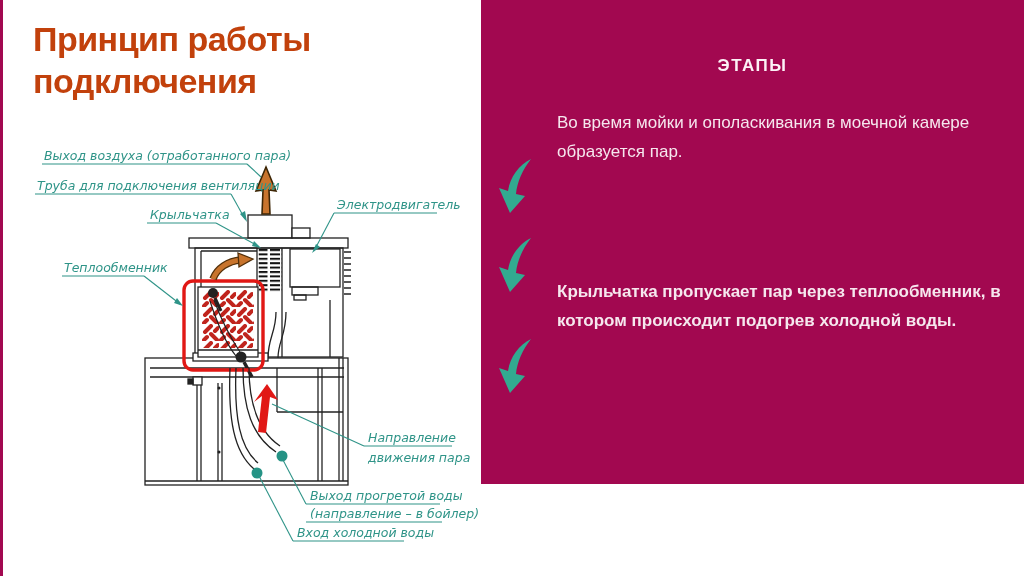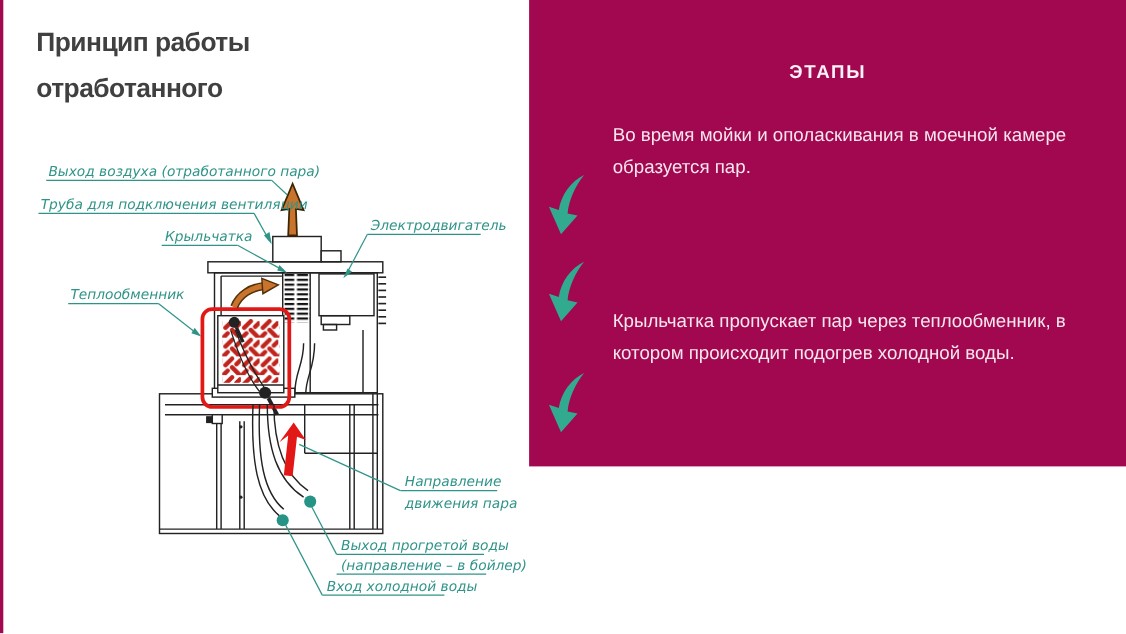--- a/index.html
+++ b/index.html
@@ -2,45 +2,45 @@
 <html><head>
 <meta charset="utf-8">
 <style>
   html,body{margin:0;padding:0;background:#fff;}
   #slide{position:relative;width:1024px;height:576px;overflow:hidden;background:#ffffff;
          font-family:"Liberation Sans", sans-serif;}
   
   .left-strip{position:absolute;left:0;top:0;width:3px;height:576px;background:#a20850;}
   
   .title{position:absolute;left:33px;top:18px;width:430px;
-         font-weight:bold;font-size:24px;line-height:42px;color:#404040;
+         font-weight:bold;font-size:34px;line-height:42px;color:#c2410c;
          letter-spacing:-0.5px;}
   
-  .panel{position:absolute;left:481px;top:0;width:543px;height:424px;background:#a20850;}
+  .panel{position:absolute;left:481px;top:0;width:543px;height:484px;background:#a20850;}
   .panel .heading{position:absolute;left:0;top:56px;width:100%;text-align:center;
          color:#fdf2f7;font-weight:bold;font-size:17px;letter-spacing:1.5px;}
   .step{position:absolute;left:76px;width:462px;color:#f6e7ee;
         font-size:17px;line-height:29px;}
-  .step1{top:108px;} .step2{top:192px;} .step3{top:277px;} .step4{top:360px;}
+  .step1{top:108px;} .step2{top:192px;} .step3{top:277px;font-weight:bold;} .step4{top:360px;}
   .swoosh{position:absolute;left:14px;width:40px;height:58px;}
   .swoosh1{top:157px;} .swoosh2{top:236px;} .swoosh3{top:337px;}
   
   #diagram{position:absolute;left:0;top:0;}
   .dlabel{font-family:"DejaVu Sans", sans-serif;font-style:italic;font-size:12.5px;fill:#2f9488;}
 </style>
 </head>
 <body>
 
 <div id="slide">
 
   <div class="left-strip"></div>
 
   <div class="title">
     <div>Принцип работы</div>
-    <div>отработанного</div>
+    <div>подключения</div>
   </div>
 
   <svg id="diagram" width="481" height="576" viewBox="0 0 481 576">
     <defs>
       <pattern id="hatch" patternUnits="userSpaceOnUse" x="202" y="290" width="17" height="17">
         <path d="M3,8 L9,2" stroke="#c0241d" stroke-width="4" stroke-linecap="round" fill="none"></path>
         <path d="M9,10 L15,16" stroke="#c0241d" stroke-width="4" stroke-linecap="round" fill="none"></path>
         <path d="M13,7 L16,4" stroke="#c0241d" stroke-width="4" stroke-linecap="round" fill="none"></path>
         <path d="M2,16 L5,13" stroke="#c0241d" stroke-width="4" stroke-linecap="round" fill="none"></path>
       </pattern>

